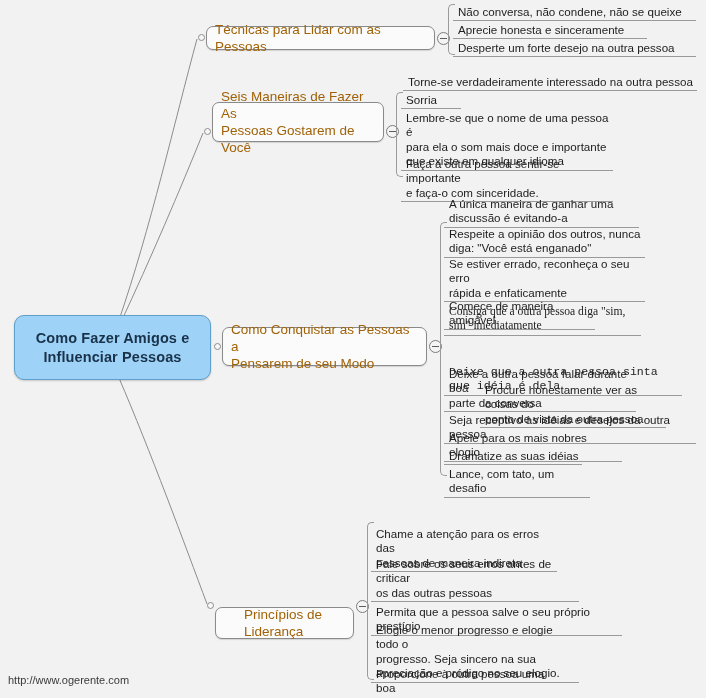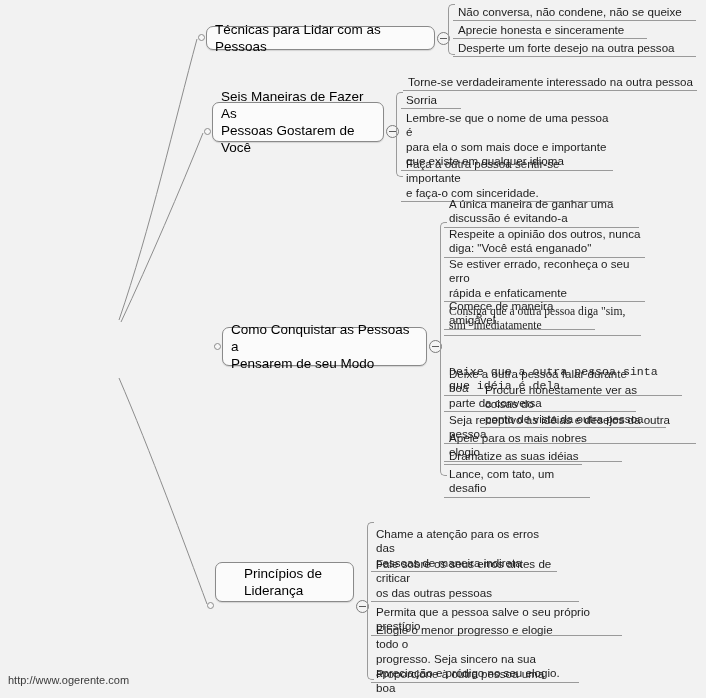--- a/index.html
+++ b/index.html
@@ -52,21 +52,21 @@
     box-sizing: border-box;
     background: #fbfbfb;
     border: 1px solid #8a8a8a;
     border-radius: 7px;
     box-shadow: 0 1px 1px rgba(0,0,0,0.13);
     display: flex;
     align-items: center;
     padding: 3px 8px 4px 8px;
     font-size: 13.5px;
     line-height: 17px;
-    color: #000000;
+    color: #a16207;
     white-space: pre-line;
   }
 
   
   .leaf {
     position: absolute;
     box-sizing: border-box;
     font-size: 11.6px;
     line-height: 14.4px;
     color: #1d1d1d;
@@ -133,20 +133,23 @@
 
 <div id="canvas">
 
   <svg id="links" viewBox="0 0 706 698">
     <path d="M119,320 C150,230 175,120 197,39" fill="none" stroke="#8d8d8d" stroke-width="1"></path>
     <path d="M121,322 C150,260 180,190 203,133" fill="none" stroke="#8d8d8d" stroke-width="1"></path>
     <path d="M214,346 C216,346 218,346 220,346" fill="none" stroke="#8d8d8d" stroke-width="1"></path>
     <path d="M119,378 C150,450 185,545 207,604" fill="none" stroke="#8d8d8d" stroke-width="1"></path>
   </svg>
 
+  <div class="central" style="left:14px; top:315px; width:197px; height:65px;">Como Fazer Amigos
+e Influenciar
+Pessoas</div>
 
   <div class="knob" style="left:198px; top:34px;"></div>
   <div class="branch" style="left:206px; top:26px; width:229px; height:24px;">Técnicas para Lidar com as Pessoas</div>
   <div class="collapse" style="left:437px; top:32px;"></div>
 
   <div class="leafgroup" style="left:448px; top:4px; width:0; height:51px;">
     <div class="bracket"></div>
   </div>
   <div class="leaf" style="left:453px; top:4px; width:243px;">Não conversa, não condene, não se queixe</div>
   <div class="leaf" style="left:453px; top:22px; width:194px;">Aprecie honesta e sinceramente</div>
@@ -189,21 +192,21 @@
 parte da conversa</div>
   <div class="leaf" style="left:444px; top:364px; width:238px;font-family:Liberation Mono, monospace;">Deixe que a outra pessoa sinta que idéia é dela</div>
   <div class="leaf" style="left:444px; top:382px; width:186px;margin-left:36px;">Procure honestamente ver as coisas do
 ponto de vista da outra pessoa</div>
   <div class="leaf" style="left:444px; top:412px; width:252px;">Seja receptivo às idéias e desejos da outra pessoa</div>
   <div class="leaf" style="left:444px; top:430px; width:178px;">Apele para os mais nobres elogio</div>
   <div class="leaf" style="left:444px; top:448px; width:138px;">Dramatize as suas idéias</div>
   <div class="leaf" style="left:444px; top:466px; width:146px;">Lance, com tato, um desafio</div>
 
   <div class="knob" style="left:207px; top:602px;"></div>
-  <div class="branch" style="left:215px; top:562px; width:139px; height:40px;padding-left:28px;">Princípios de Liderança</div>
+  <div class="branch" style="left:215px; top:607px; width:139px; height:32px;padding-left:28px;">Princípios de Liderança</div>
   <div class="collapse" style="left:356px; top:600px;"></div>
 
   <div class="leafgroup" style="left:367px; top:522px; width:0; height:158px;">
     <div class="bracket"></div>
   </div>
   <div class="leaf" style="left:371px; top:526px; width:186px;">Chame a atenção para os erros das
 pessoas de maneira indireta</div>
   <div class="leaf" style="left:371px; top:556px; width:208px;">Fale sobre os seus erros antes de criticar
 os das outras pessoas</div>
   <div class="leaf" style="left:371px; top:604px; width:251px;">Permita que a pessoa salve o seu próprio prestígio</div>

